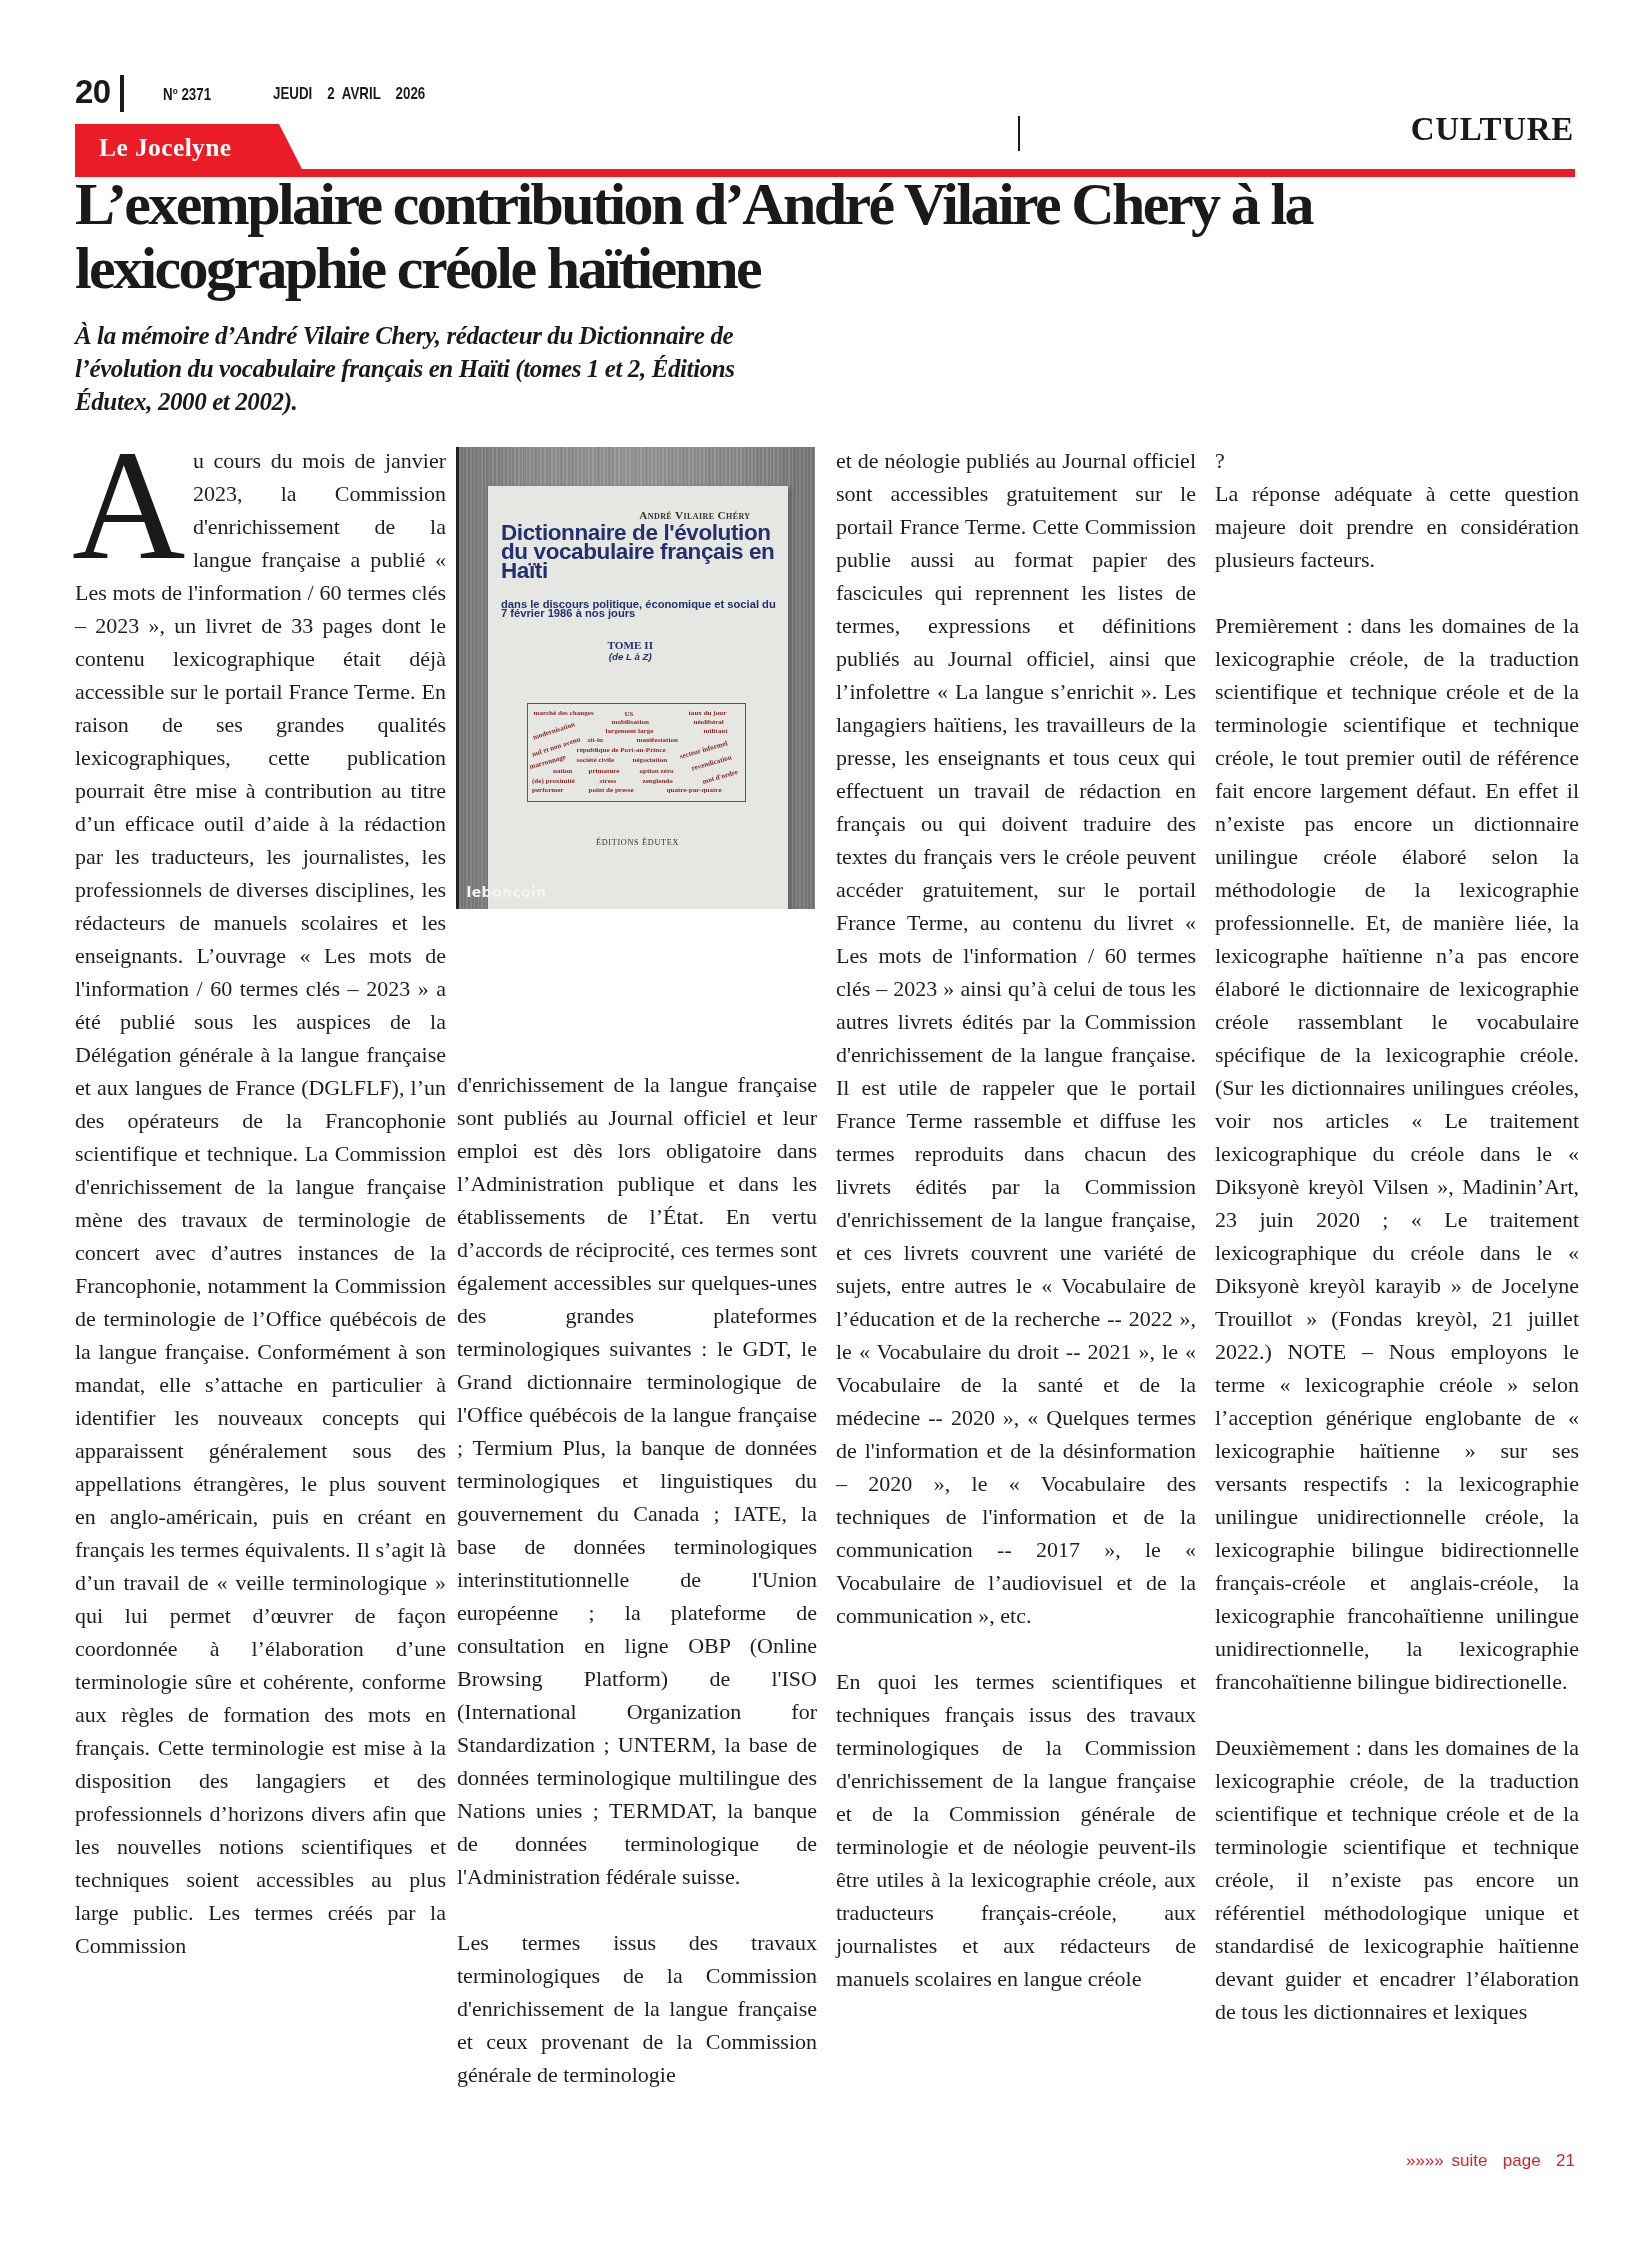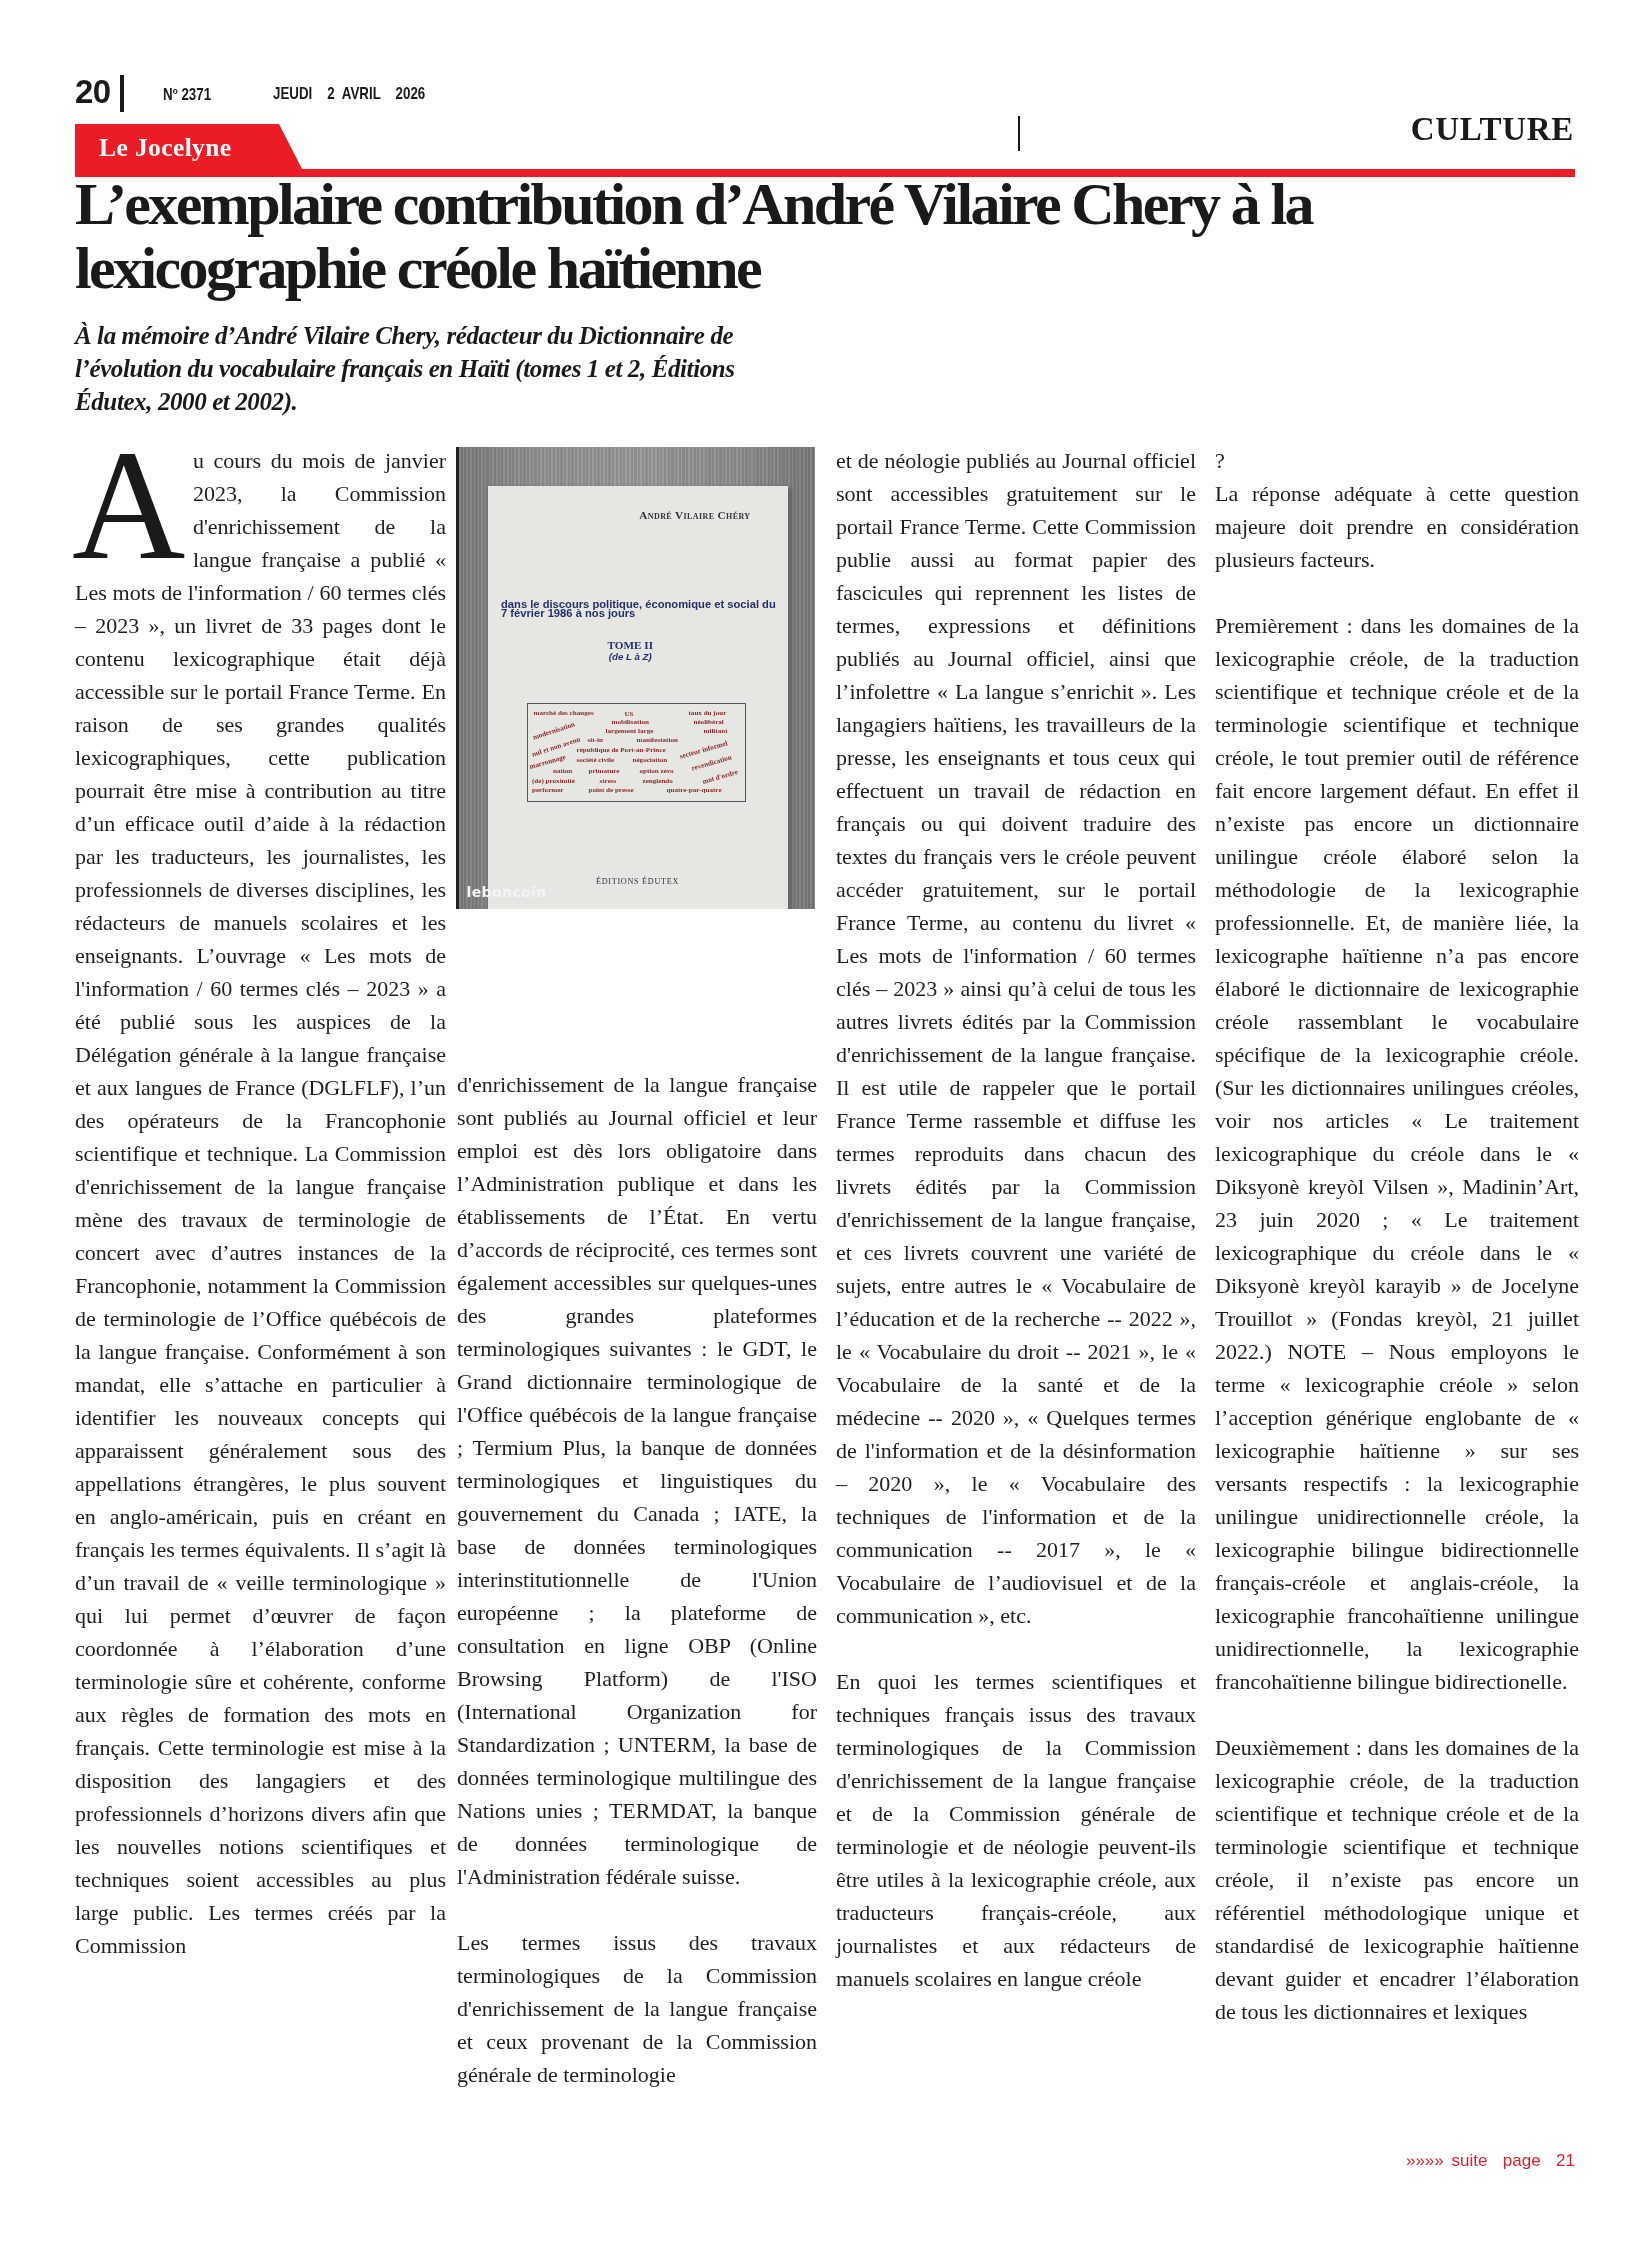--- a/index.html
+++ b/index.html
@@ -35,21 +35,21 @@
   .photo { position:absolute; left:456px; top:447px; width:356px; height:462px; background:linear-gradient(90deg,#7a7a7a 0,#8e8e8e 20%,#979797 50%,#8a8a8a 80%,#777 100%); border-left:3px solid #222; overflow:hidden; }
   .photo::before { content:""; position:absolute; inset:0; background:repeating-linear-gradient(90deg, rgba(255,255,255,0.08) 0 1.5px, rgba(0,0,0,0.06) 1.5px 3.7px); }
   .book { position:absolute; left:28.5px; top:39px; width:300px; height:450px; background:#e6e7e3; box-shadow:1.5px 2.2px 4.5px rgba(0,0,0,0.35); }
   .book-author { position:absolute; right:37px; top:22.5px; font-family:"Liberation Serif", serif; font-weight:bold; font-size:11.2px; color:#333; font-variant:small-caps; letter-spacing:0.4px; }
   .book-title { position:absolute; left:13.5px; top:37px; width:277px; font-family:"Liberation Sans", sans-serif; font-weight:bold; font-size:22.5px; line-height:19px; color:#232f6e; letter-spacing:-0.4px; }
   .book-sub { position:absolute; left:13.5px; top:114px; width:277px; font-family:"Liberation Sans", sans-serif; font-weight:bold; font-size:11.2px; line-height:9px; color:#232f6e; }
   .book-tome { position:absolute; left:120px; top:154px; font-family:"Liberation Serif", serif; font-weight:bold; font-size:11.2px; color:#232f6e; text-align:center; line-height:10.5px; }
   .book-tome i { font-family:"Liberation Sans", sans-serif; font-size:9.7px; }
   .book-box { position:absolute; left:39px; top:217px; width:217px; height:97px; border:1.5px solid #555; }
   .book-box span { position:absolute; font-family:"Liberation Serif", serif; font-weight:bold; font-size:7.1px; color:#8b2a2a; white-space:nowrap; }
-  .book-publisher { position:absolute; left:0; width:100%; top:352px; text-align:center; font-family:"Liberation Serif", serif; font-size:8.2px; color:#333; letter-spacing:0.7px;margin-top:39px; }
+  .book-publisher { position:absolute; left:0; width:100%; top:352px; text-align:center; font-family:"Liberation Serif", serif; font-size:8.2px; color:#333; letter-spacing:0.7px; }
   .watermark { position:absolute; left:7.5px; bottom:9px; font-family:"DejaVu Sans", sans-serif; font-weight:bold; font-size:14px; color:#f4f4f4; letter-spacing:0.4px; }
 
   
   .continued { position:absolute; right:75px; top:2151px; font-family:"Liberation Sans", sans-serif; font-size:17px; color:#d81f2a; word-spacing:3px; }
 </style>
 </head>
 <body>
 
 <header>
   <div class="page-num">20</div>
@@ -68,20 +68,21 @@
 <h1 class="headline">L’exemplaire contribution d’André Vilaire Chery à la lexicographie créole haïtienne</h1>
 <p class="dek">À la mémoire d’André Vilaire Chery, rédacteur du Dictionnaire de l’évolution du vocabulaire français en Haïti (tomes 1 et 2, Éditions Édutex, 2000 et 2002).</p>
 
 <div class="col col1">
   <p><span class="dropcap">A</span><span>u cours du mois de janvier 2023, la Commission d'enrichissement de la langue française a publié « Les mots de l'information / 60 termes clés – 2023 », un livret de 33 pages dont le contenu lexicographique était déjà accessible sur le portail France Terme. En raison de ses grandes qualités lexicographiques, cette publication pourrait être mise à contribution au titre d’un efficace outil d’aide à la rédaction par les traducteurs, les journalistes, les professionnels de diverses disciplines, les rédacteurs de manuels scolaires et les enseignants. L’ouvrage « Les mots de l'information / 60 termes clés – 2023 » a été publié sous les auspices de la Délégation générale à la langue française et aux langues de France (DGLFLF), l’un des opérateurs de la Francophonie scientifique et technique. La Commission d'enrichissement de la langue française mène des travaux de terminologie de concert avec d’autres instances de la Francophonie, notamment la Commission de terminologie de l’Office québécois de la langue française. Conformément à son mandat, elle s’attache en particulier à identifier les nouveaux concepts qui apparaissent généralement sous des appellations étrangères, le plus souvent en anglo-américain, puis en créant en français les termes équivalents. Il s’agit là d’un travail de « veille terminologique » qui lui permet d’œuvrer de façon coordonnée à l’élaboration d’une terminologie sûre et cohérente, conforme aux règles de formation des mots en français. Cette terminologie est mise à la disposition des langagiers et des professionnels d’horizons divers afin que les nouvelles notions scientifiques et techniques soient accessibles au plus large public. Les termes créés par la Commission</span></p>
 </div>
 
 <figure class="photo" style="margin:0">
   <div class="book">
     <div class="book-author">André Vilaire Chéry</div>
+    <div class="book-title">Dictionnaire de l'évolution du vocabulaire français en Haïti</div>
     <div class="book-sub">dans le discours politique, économique et social du 7 février 1986 à nos jours</div>
     <div class="book-tome">
       <div>TOME II</div>
       <i>(de L à Z)</i>
     </div>
     <div class="book-box">
       <span style="left:6px;top:4.5px">marché des changes</span>
       <span style="left:97px;top:6px">US</span>
       <span style="left:161px;top:4.5px">taux du jour</span>
       <span style="left:4.5px;top:22.5px;transform:rotate(-18deg)">modernisation</span>

